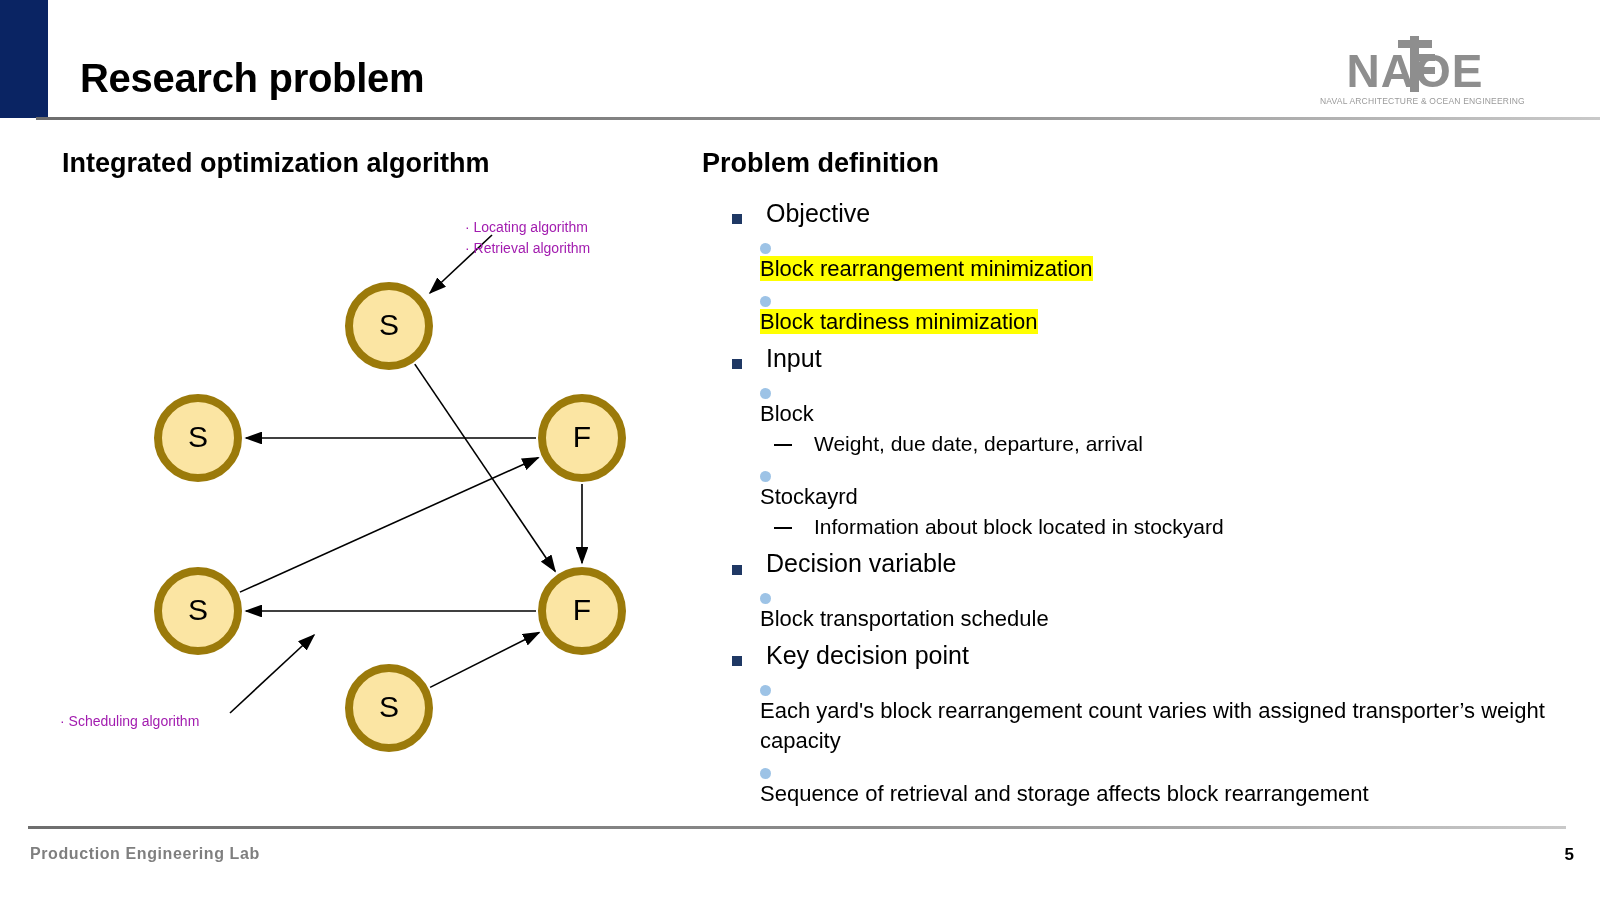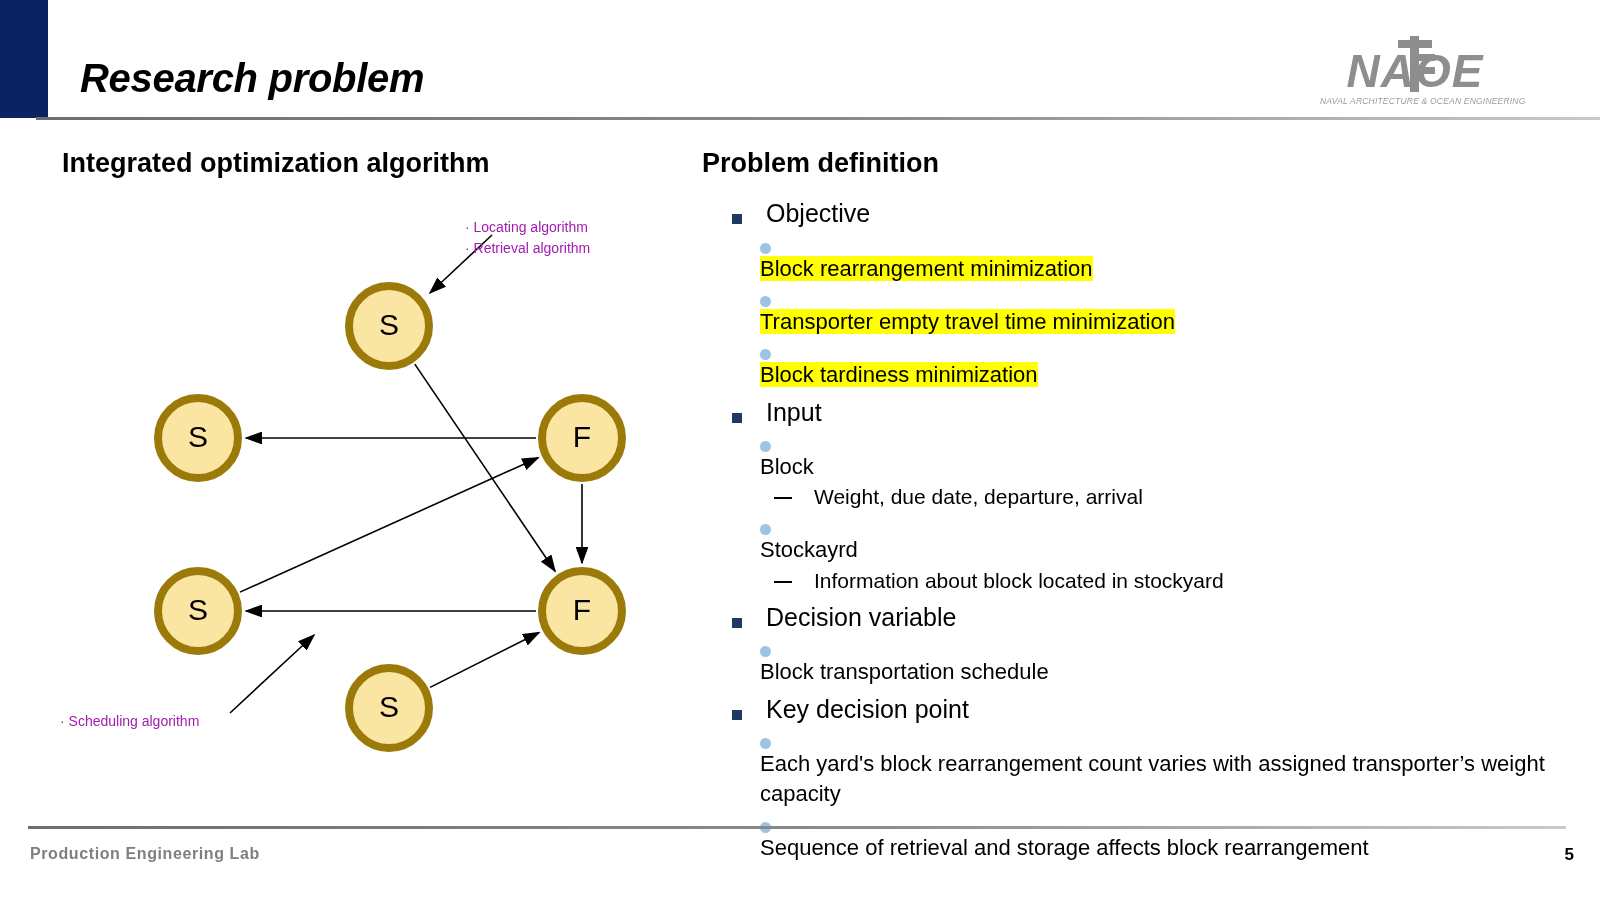--- a/index.html
+++ b/index.html
@@ -15,21 +15,20 @@
     font-family: "Liberation Sans", sans-serif;
     color: #000000;
   }
 
   
   #header {
     position: absolute;
     left: 0; top: 0;
     width: 1600px;
     height: 122px;
-    font-style: italic;
   }
   #header-accent-bar {
     position: absolute;
     left: 0; top: 0;
     width: 48px;
     height: 118px;
     background: #0a2463;
   }
   #slide-title {
     position: absolute;
@@ -323,24 +322,20 @@
     <div class="row lvl1">
       <span class="marker-sq"></span>
       <span class="txt1">Objective</span>
     </div>
     <div class="row lvl2">
       <span class="marker-dot"></span>
       <span class="txt2"><span class="hl">Block rearrangement minimization</span></span>
     </div>
     <div class="row lvl2">
       <span class="marker-dot"></span>
-      <span class="txt2"><span class="hl">Transporter empty travel time minimization</span></span>
-    </div>
-    <div class="row lvl2">
-      <span class="marker-dot"></span>
       <span class="txt2"><span class="hl">Block tardiness minimization</span></span>
     </div>
     <div class="row lvl1">
       <span class="marker-sq"></span>
       <span class="txt1">Input</span>
     </div>
     <div class="row lvl2">
       <span class="marker-dot"></span>
       <span class="txt2">Block</span>
     </div>

